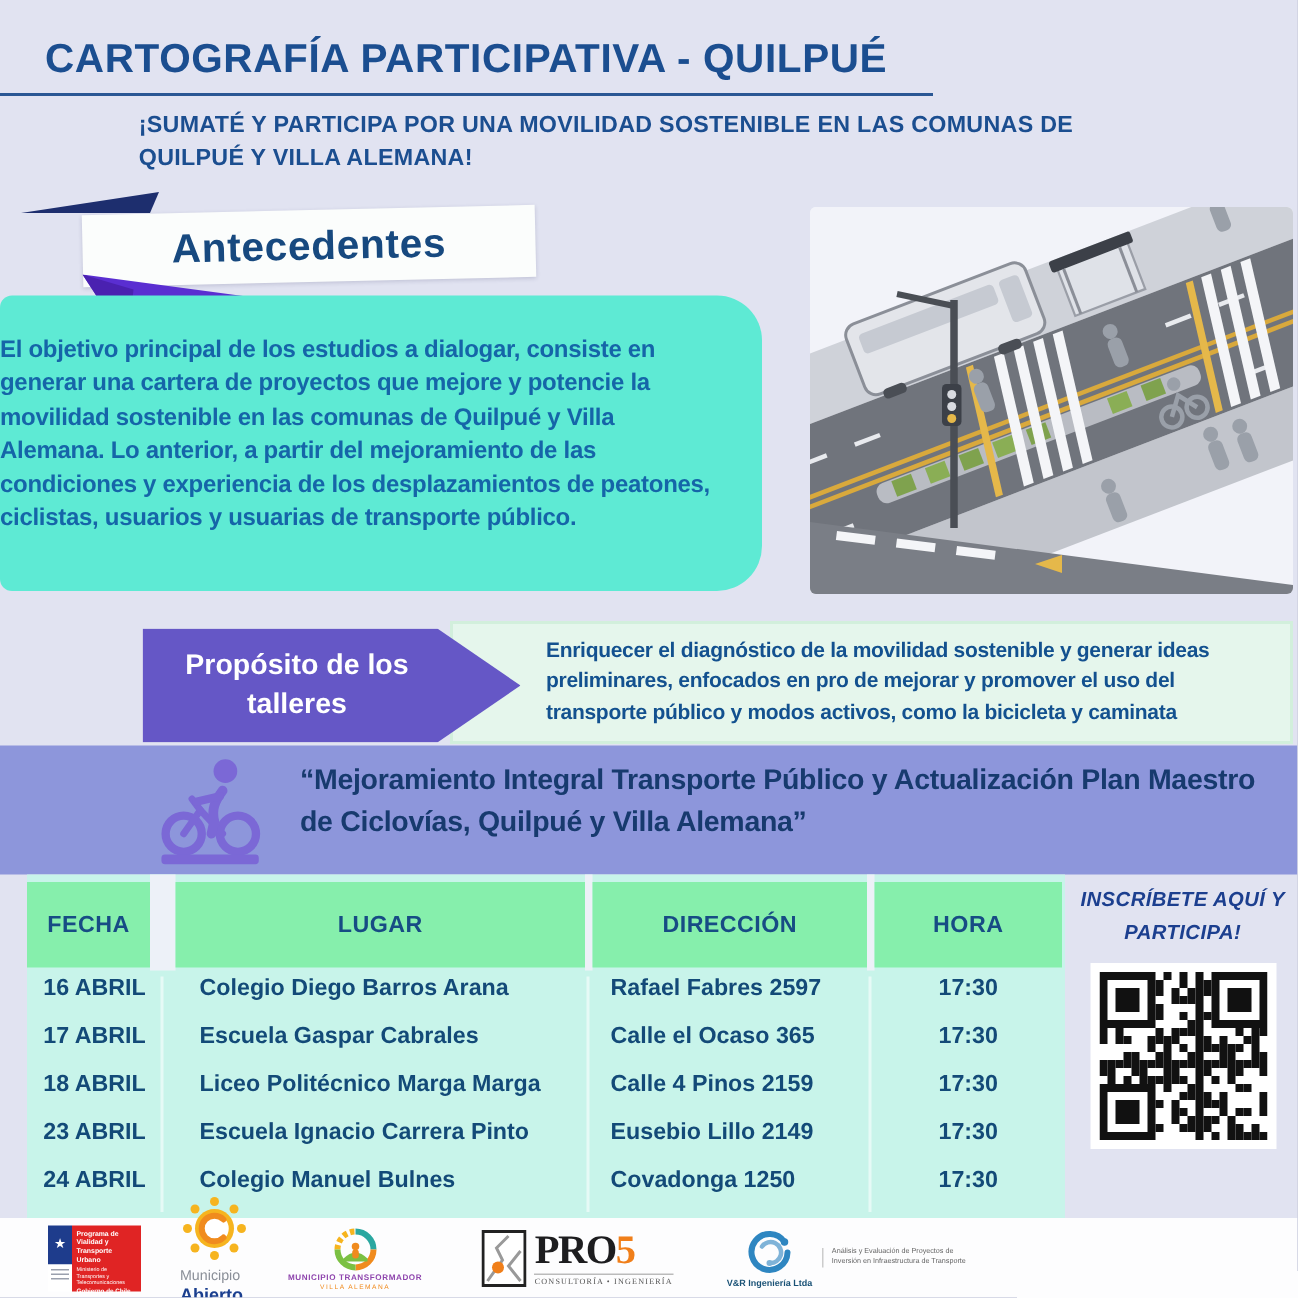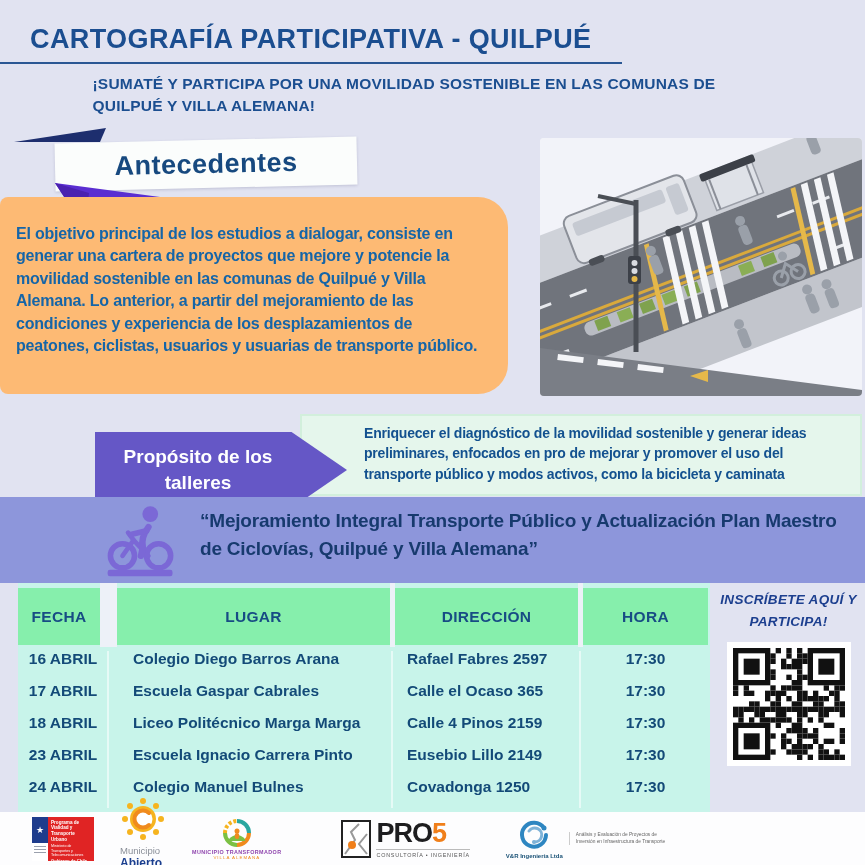--- a/index.html
+++ b/index.html
@@ -23,41 +23,41 @@
   .ant-label{
     position:absolute;left:55px;top:140px;width:302px;height:48px;
     background:#fbfdfc;transform:rotate(-1.3deg);
     display:flex;align-items:center;justify-content:center;
     box-shadow:0 1px 3px rgba(40,40,90,.18);
   }
   .ant-label span{font-size:27px;font-weight:bold;color:#17497f;letter-spacing:.5px;}
   .ant-tri{position:absolute;left:55px;top:183px;}
   .ant-body{
     position:absolute;left:0;top:197px;width:508px;height:197px;
-    background:#fdba74;border-radius:8px 30px 30px 8px;box-sizing:border-box;
-    padding:26px 26px 0 16px;
+    background:#5eead4;border-radius:8px 30px 30px 8px;box-sizing:border-box;
+    padding:26px 26px 0 0;
   }
   .ant-body p{
     margin:0;font-size:16px;font-weight:bold;color:#1565a8;
     line-height:1.4;letter-spacing:-.2px;
   }
   
   .illus{position:absolute;left:540px;top:138px;width:322px;height:258px;
     background:#f2f3f9;border-radius:4px;overflow:hidden;}
   
   .prop-box{
     position:absolute;left:300px;top:414px;width:562px;height:82px;
     background:#e5f6ec;border:2px solid #d2efdc;box-sizing:border-box;
   }
   .prop-box p{
     margin:7px 8px 0 62px;font-size:14px;font-weight:bold;color:#13518f;
     line-height:1.45;letter-spacing:-.2px;
   }
   .prop-arrow{
-    position:absolute;left:95px;top:432px;width:252px;height:76px;
+    position:absolute;left:95px;top:419px;width:252px;height:76px;
     background:#6557c6;
     clip-path:polygon(0 0,78% 0,100% 50%,78% 100%,0 100%);
     display:flex;align-items:center;justify-content:center;
   }
   .prop-arrow span{
     width:150px;margin-right:46px;text-align:center;color:#ffffff;
     font-size:19px;font-weight:bold;line-height:1.35;
   }
   
   .banner{position:absolute;left:0;top:497px;width:865px;height:86px;background:#8d96db;}
@@ -112,21 +112,21 @@
   .gov .t2{font-size:3.6px;line-height:1.25;margin-top:2px;}
   .gov .t3{font-size:4.2px;font-weight:bold;margin-top:auto;}
   .quilpue{display:flex;gap:4px;flex-direction:column;}
   .quilpue .txt{display:flex;flex-direction:column;line-height:1.1;}
   .quilpue .l1{font-size:9.5px;color:#8a8f98;}
   .quilpue .l2{font-size:12px;font-weight:bold;color:#1b3f8f;text-decoration:underline;}
   .quilpue .l3{font-size:9.5px;font-weight:bold;color:#f5a81c;letter-spacing:.5px;}
   .transf{display:flex;flex-direction:column;align-items:center;line-height:1.2;}
   .transf .l1{font-size:5.4px;font-weight:bold;color:#8e44ad;letter-spacing:.4px;}
   .transf .l2{font-size:4.4px;color:#f08b1e;letter-spacing:1px;}
-  .pro5{display:flex;align-items:center;gap:5px;margin-left:34px;}
+  .pro5{display:flex;align-items:center;gap:5px;margin-left:14px;font-family:Liberation Serif, serif;}
   .pro5 .word{font-size:27px;font-weight:bold;letter-spacing:-1px;line-height:1;color:#1d1d1f;}
   .pro5 .word b{color:#f07f1a;font-weight:bold;}
   .pro5 .tag{font-size:5.4px;color:#555;letter-spacing:.8px;border-top:1px solid #bbb;
     padding-top:2px;margin-top:2px;}
   .vyr{display:flex;align-items:center;margin-left:10px;}
   .vyr .iconcol{display:flex;flex-direction:column;align-items:center;}
   .vyr .name{font-size:6px;font-weight:bold;color:#1a5276;margin-top:1px;}
   .vyr .desc{width:96px;font-size:4.8px;color:#666;line-height:1.45;
     border-left:1px solid #ccc;padding-left:6px;margin-left:6px;}
 </style>

